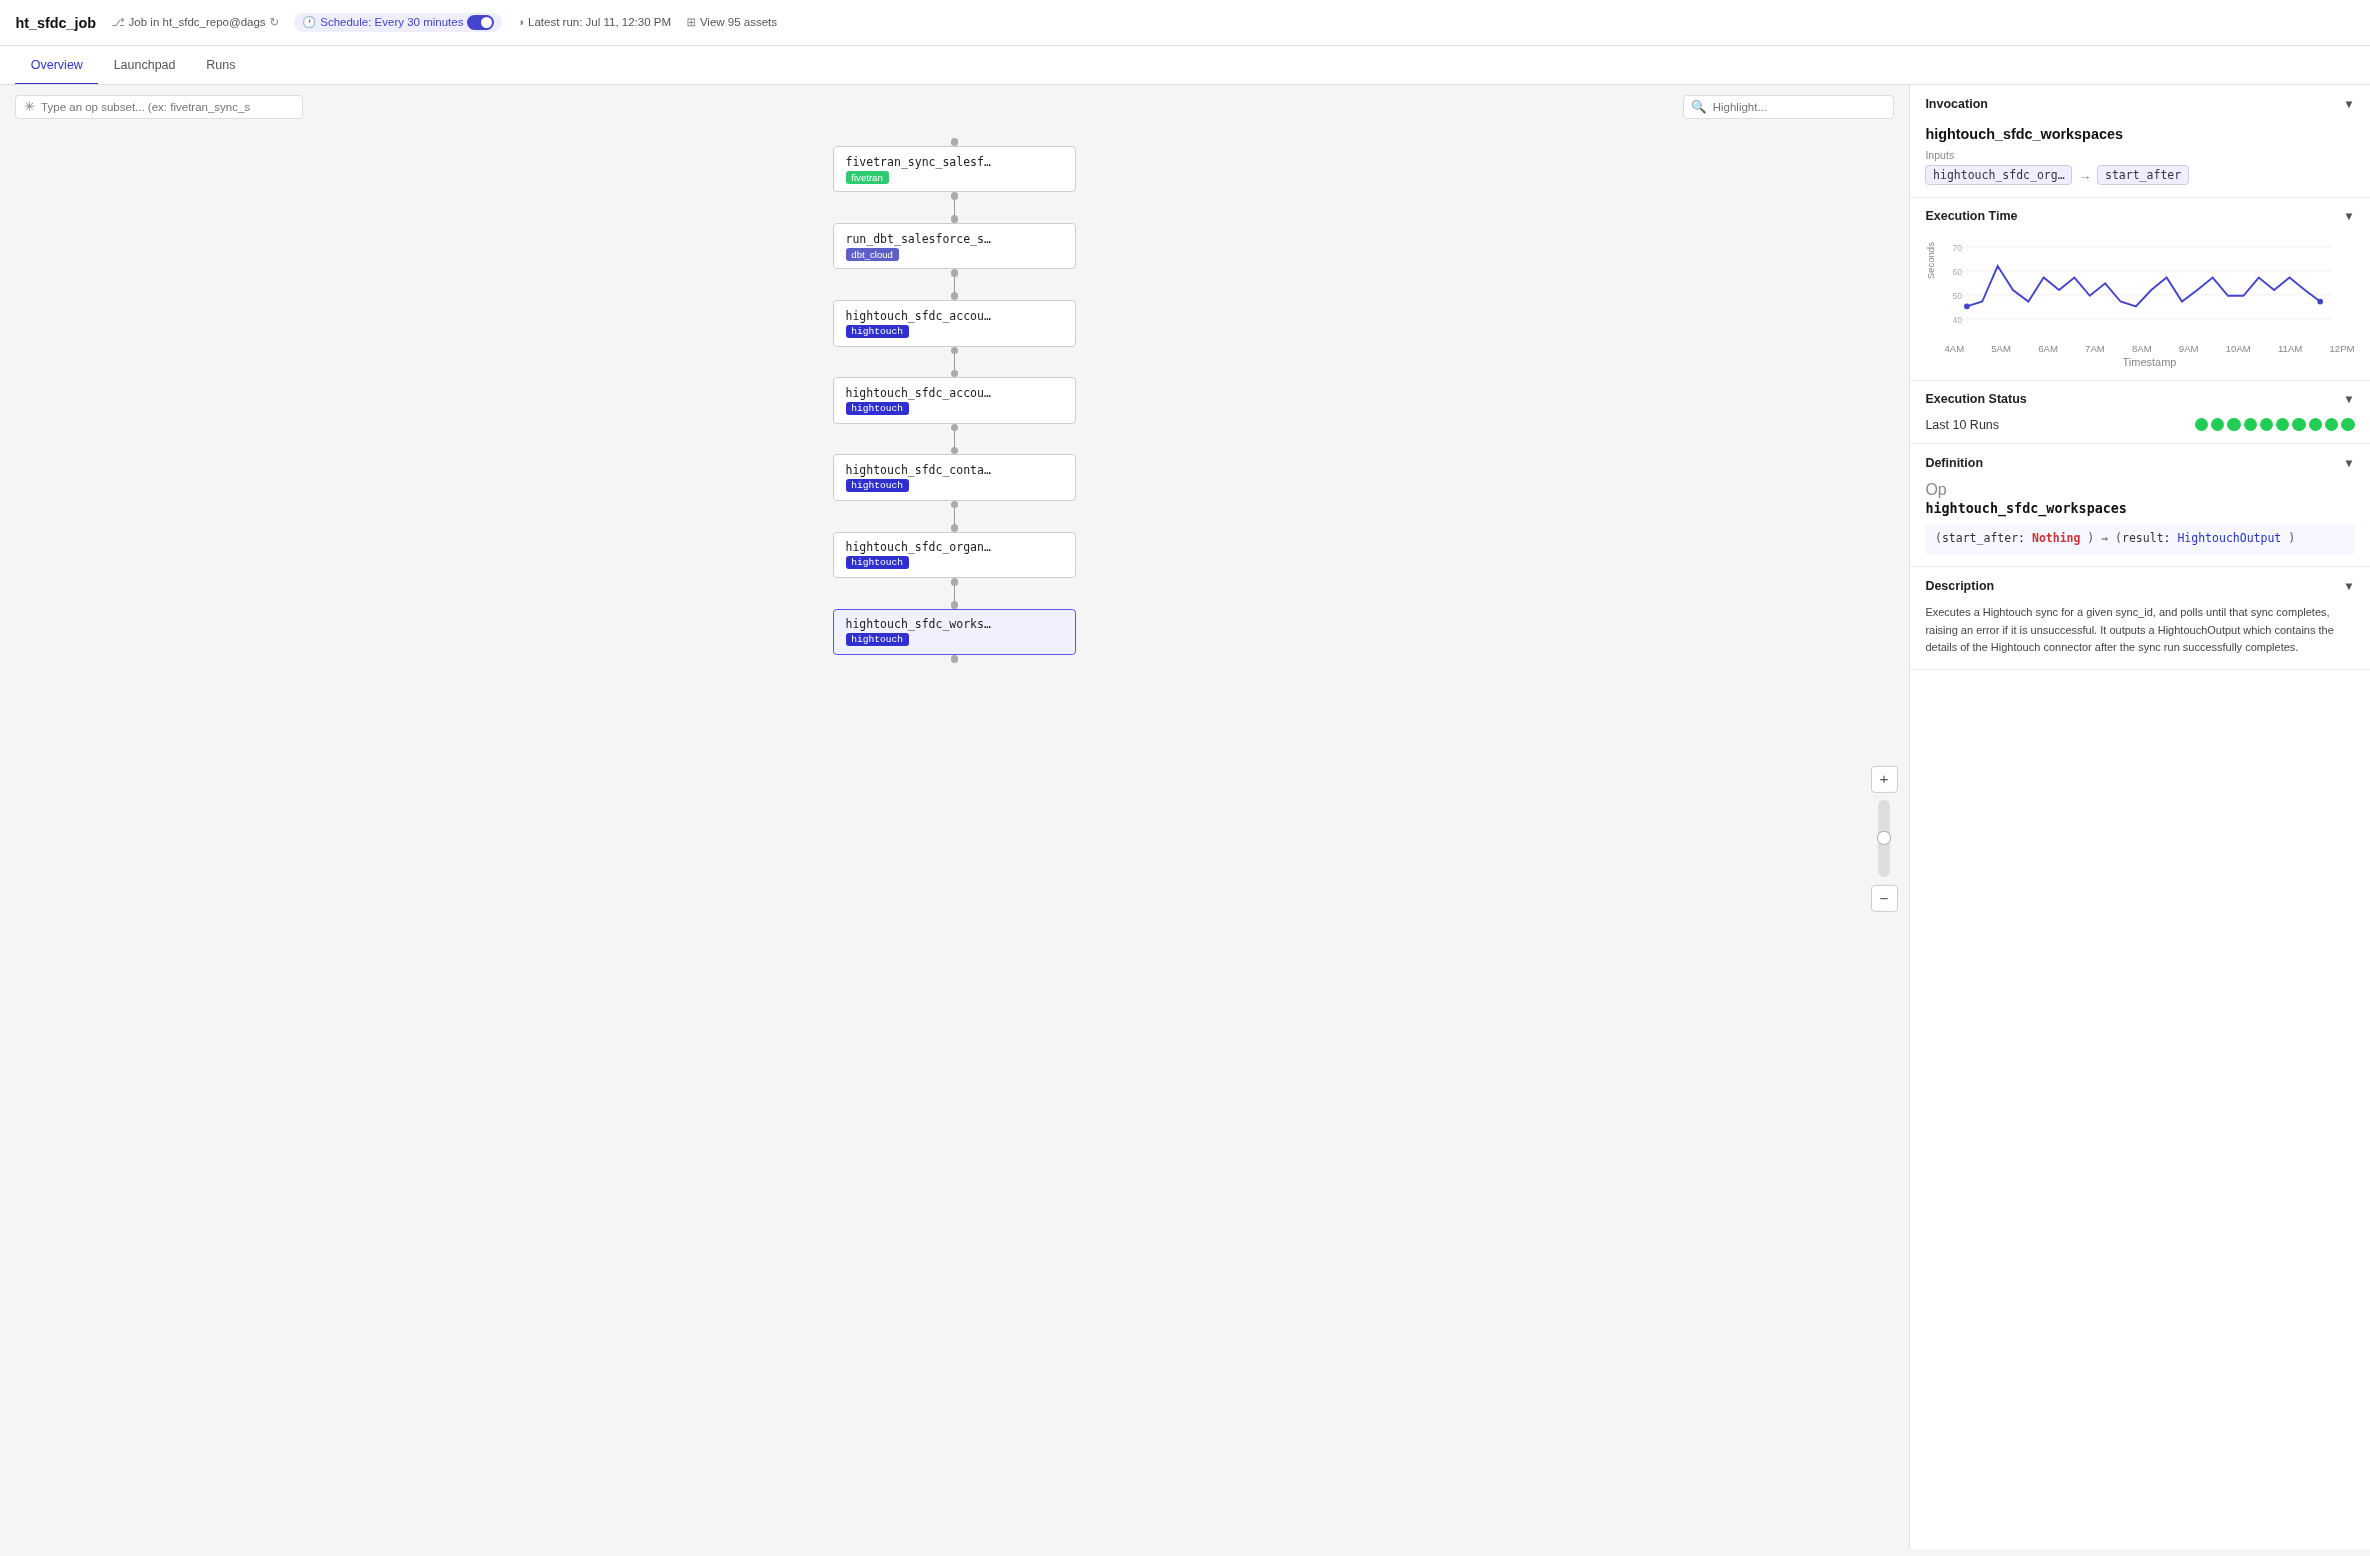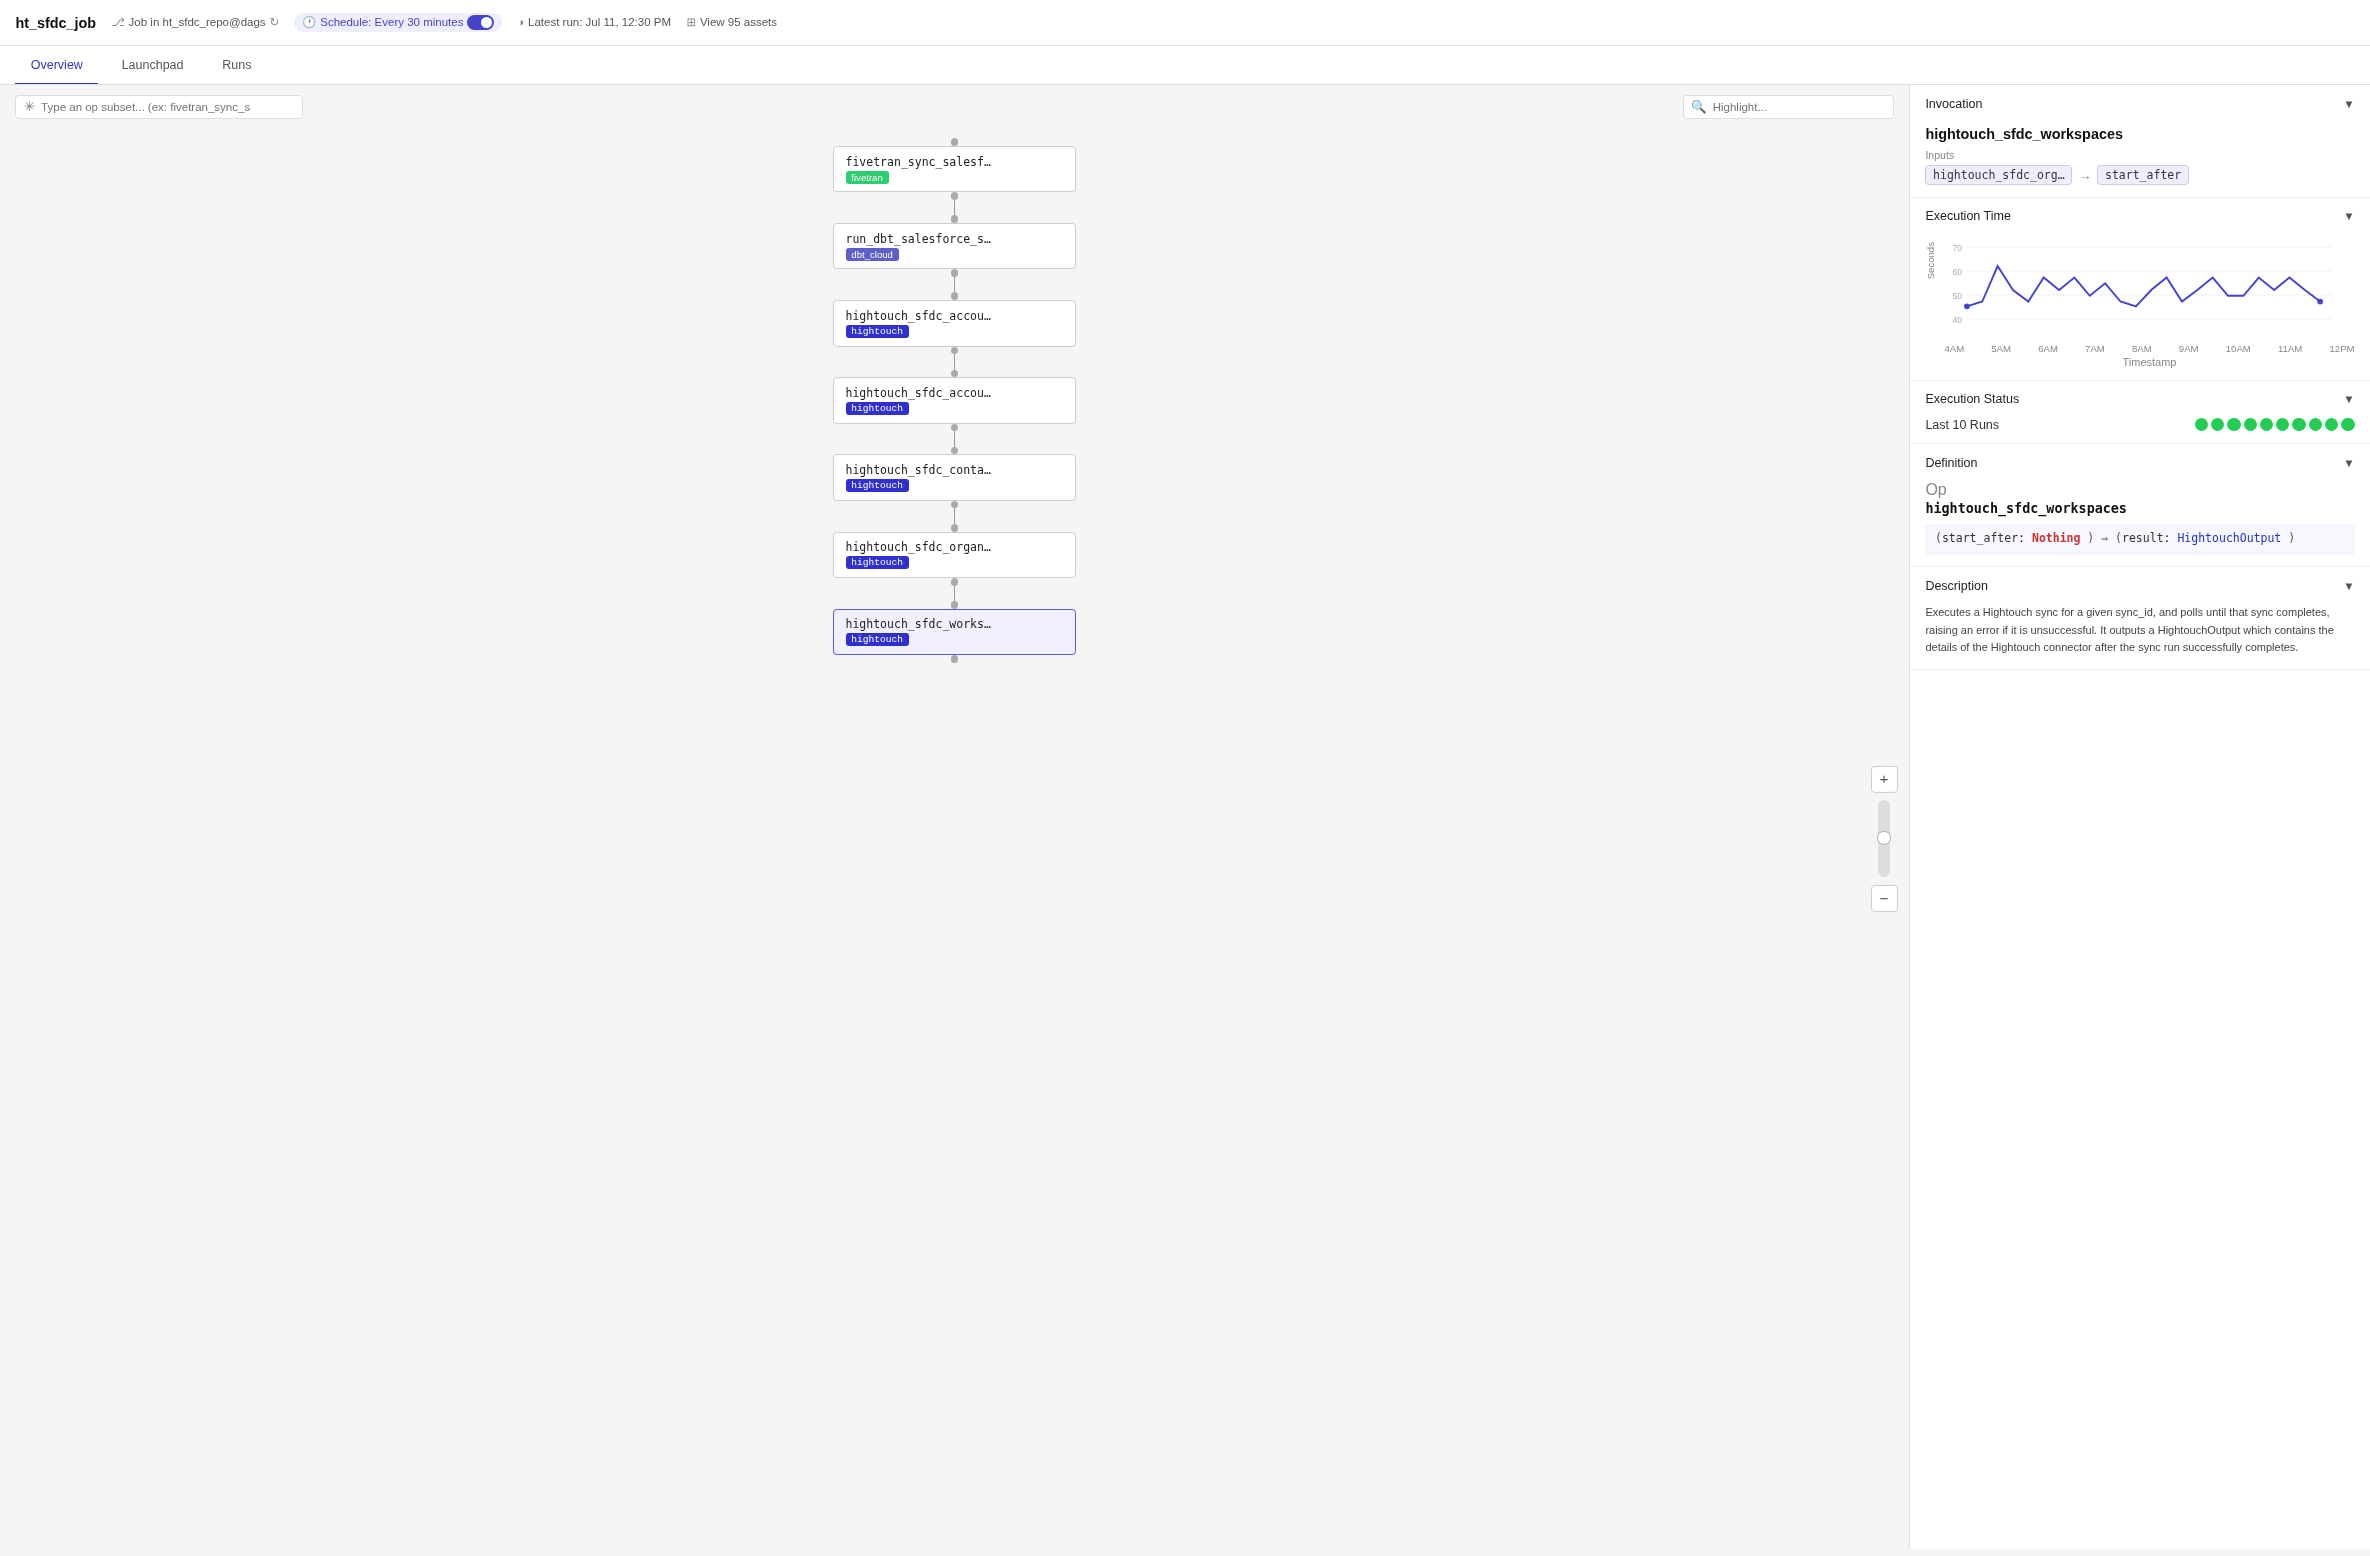--- a/index.html
+++ b/index.html
@@ -19,21 +19,21 @@
     .top-bar-meta-item { display: flex; align-items: center; gap: 3.8px; }
     .schedule-badge { display: flex; align-items: center; gap: 3.8px; background: #eef; border-radius: 11.5px; padding: 1.9px 7.7px; color: #4444cc; font-size: 11.5px; }
     .toggle { width: 27px; height: 15.4px; background: #4444cc; border-radius: 7.7px; display: inline-block; position: relative; }
     .toggle::after { content: ''; width: 11.5px; height: 11.5px; background: #fff; border-radius: 50%; position: absolute; right: 1.9px; top: 1.9px; }
 
     .tabs-bar {
       background: #fff;
       border-bottom: 1px solid #e0e0e0;
       padding: 0 15.4px;
       display: flex;
-      gap: 8px;
+      gap: 0;
     }
     .tab {
       padding: 11.5px 15.4px;
       cursor: pointer;
       color: #555;
       font-size: 12.5px;
       border-bottom: 1.9px solid transparent;
       text-decoration: none;
     }
     .tab.active { color: #3333cc; border-bottom: 1.9px solid #3333cc; font-weight: 500; }
@@ -230,21 +230,21 @@
 
     .section {
       border-bottom: 1px solid #eee;
     }
     .section-header {
       display: flex;
       align-items: center;
       justify-content: space-between;
       padding: 11.5px 15.4px;
       cursor: pointer;
-      font-weight: 400;
+      font-weight: 700;
       font-size: 12.5px;
       color: #222;
     }
     .section-header .chevron { color: #555; font-size: 11.5px; }
     .section-body { padding: 0 15.4px 11.5px; }
 
     .invocation-title { font-size: 14.4px; font-weight: 700; color: #111; padding: 3.8px 0 7.7px; }
     .inputs-label { font-size: 10.6px; color: #888; margin-bottom: 3.8px; }
     .inputs-row { display: flex; align-items: center; gap: 5.8px; }
     .input-chip {

